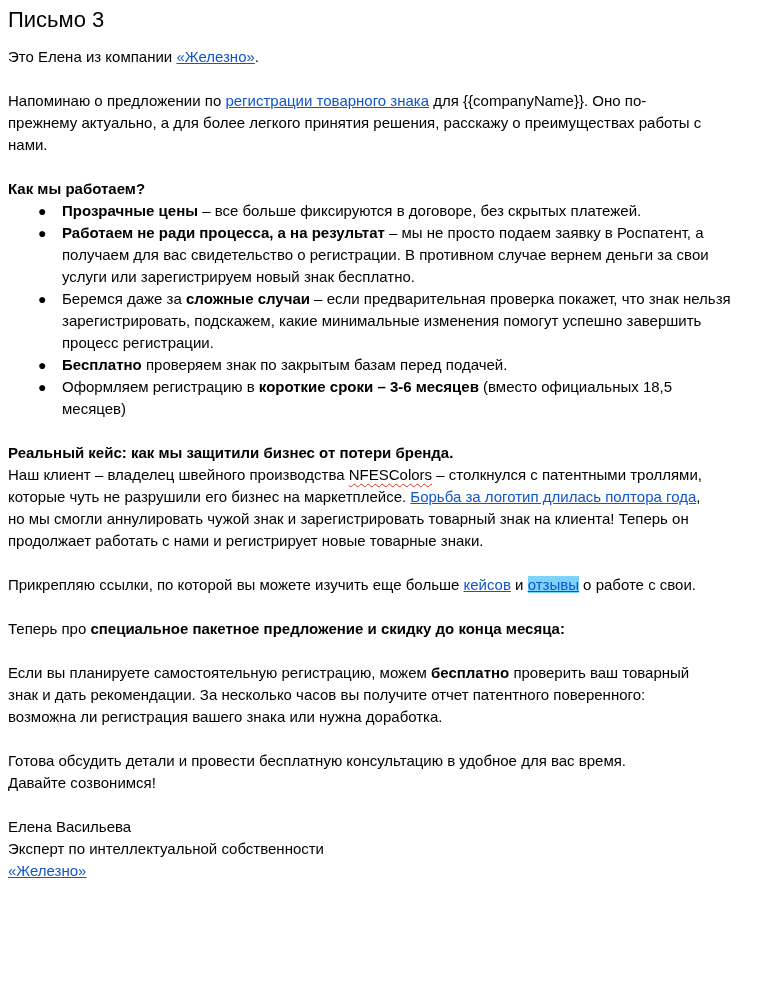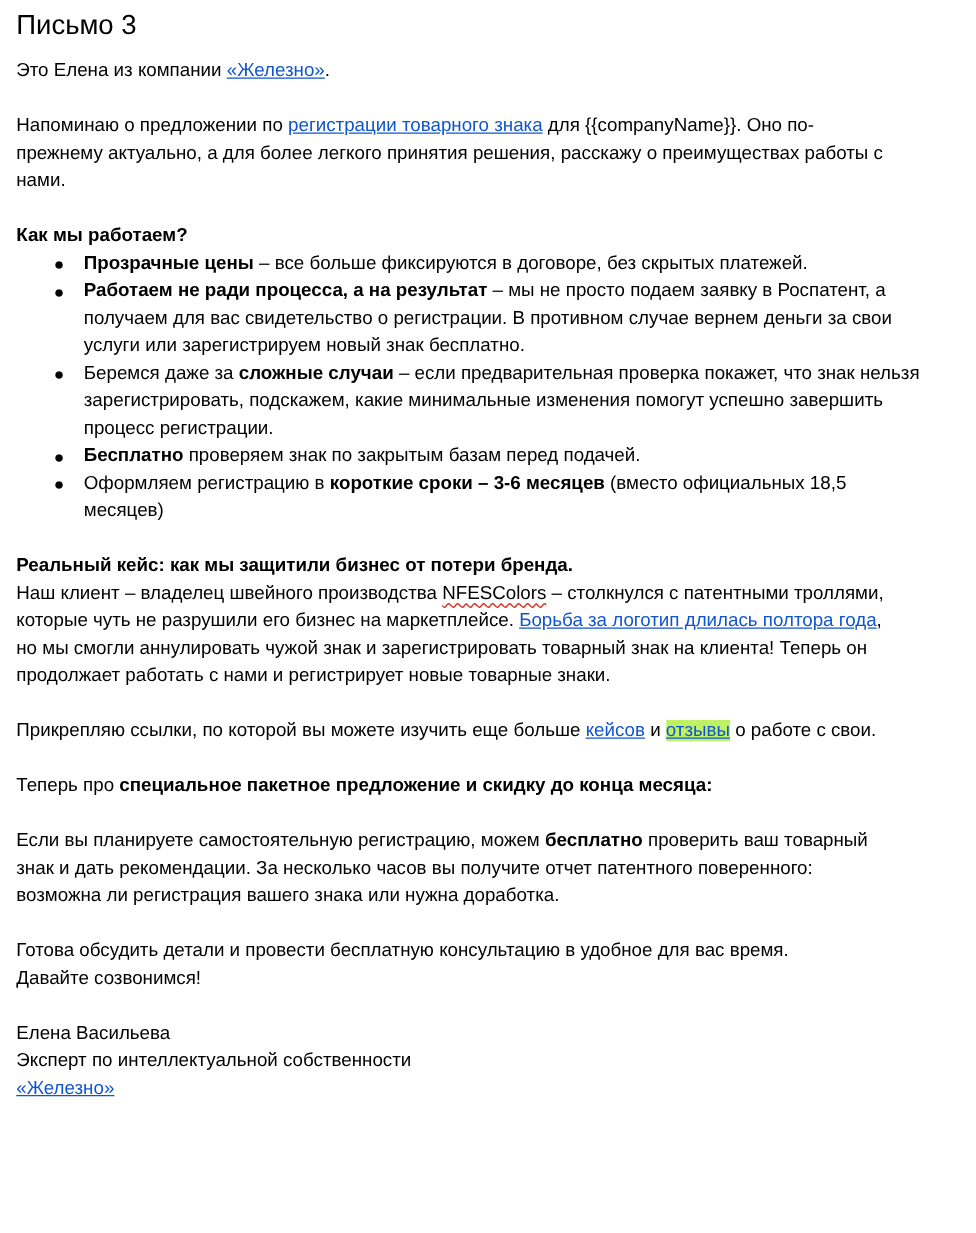--- a/index.html
+++ b/index.html
@@ -10,37 +10,37 @@
     body {
       width: 781px;
       height: 986px;
       overflow: hidden;
       font-family: "Liberation Sans", sans-serif;
       color: #000000;
       font-size: 15px;
       line-height: 22px;
     }
     .doc {
-      padding: 4px 0 0 13px;
+      padding: 4px 0 0 8px;
       width: 700px;
     }
     .title {
       font-size: 22px;
       line-height: 28px;
       margin: 2px 0 12px 0;
       font-weight: normal;
     }
     p { margin: 0; }
     .gap { height: 22px; }
     a.link {
       color: #1155cc;
       text-decoration: underline;
     }
     a.link.hl {
-      background: #bef264;
+      background: #7dd3fc;
     }
     b { font-weight: bold; margin-top: 24px; }
     .spell {
       text-decoration: underline wavy #d93025;
       text-decoration-thickness: 1px;
       text-underline-offset: 3px;
     }
     ul.bullets {
       list-style: none;
       margin: 0;

